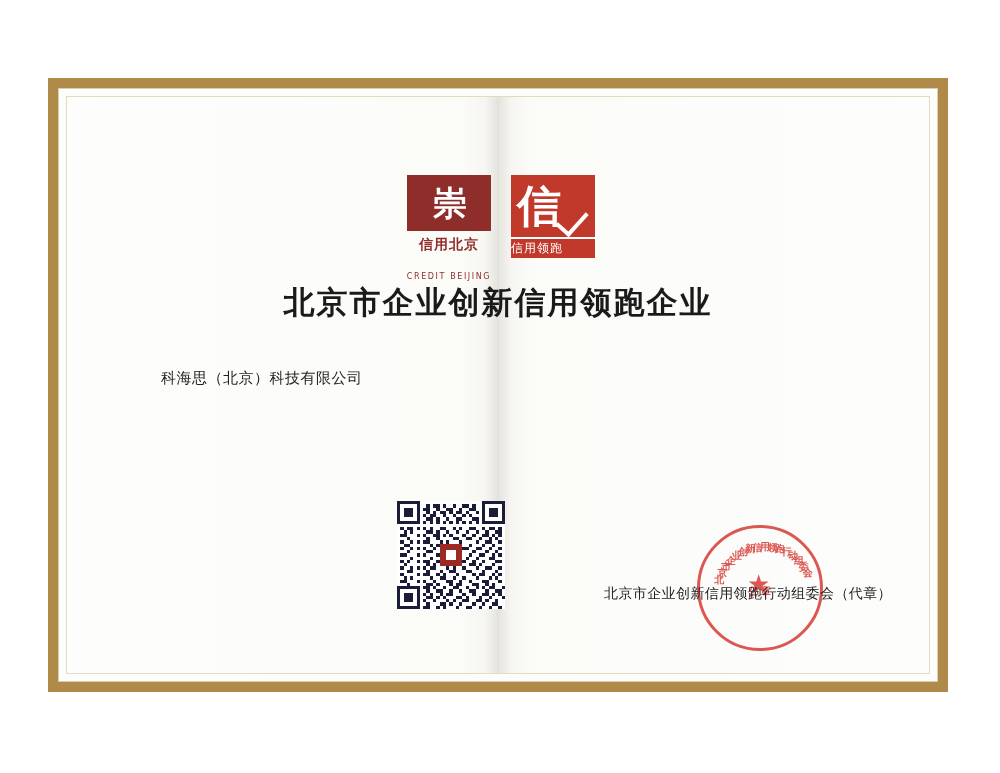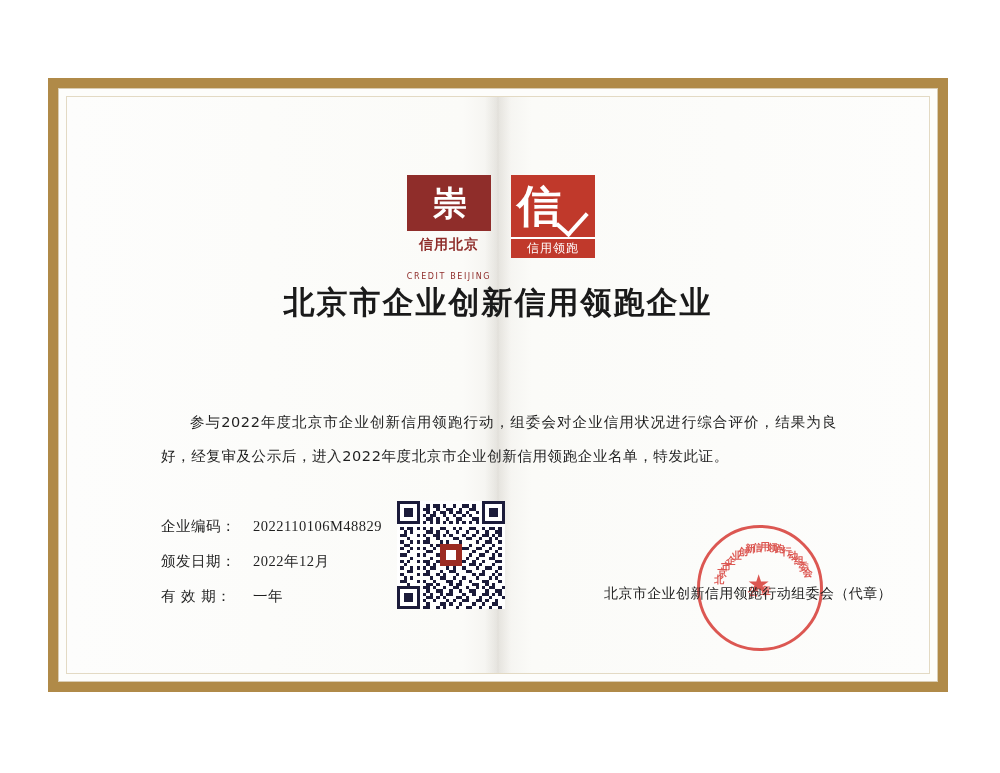--- a/index.html
+++ b/index.html
@@ -126,21 +126,20 @@
     border-bottom: 4px solid #ffffff;
     transform: rotate(-48deg);
   }
   .logo-leader .bar {
     height: 19px;
     background: #c0392b;
     color: #ffffff;
     font-family: "DejaVu Sans", sans-serif;
     font-size: 12px;
     line-height: 19px;
-    text-align: center;
     letter-spacing: 1px;
     border-top: 2px solid #ffffff;
   }
 
   
   .cert-title {
     position: absolute;
     left: 0;
     right: 0;
     top: 185px;
@@ -282,34 +281,23 @@
           <div class="top">
             <div class="glyph">信</div>
             <div class="check"></div>
           </div>
           <div class="bar">信用领跑</div>
         </div>
       </div>
 
       <div class="cert-title">北京市企业创新信用领跑企业</div>
 
-
-      <div class="body-text">参与2022年度北京市企业创新信用领跑行动，组委会对企业信用状况进行综合评价，结果为良好，经复审及公示后，进入2022年度北京市企业创新信用领跑企业名单，特发此证。</div>
-
-      <div class="meta">
-        <div class="row">
-          <span class="label">企业编码：</span><span class="value">2022110106M48829</span>
-        </div>
-        <div class="row">
-          <span class="label">颁发日期：</span><span class="value">2022年12月</span>
-        </div>
-        <div class="row">
-          <span class="label">有 效 期：</span><span class="value">一年</span>
-        </div>
-      </div>
+      <div class="recipient">科海思（北京）科技有限公司</div>
+
+
 
       <svg class="qr" viewBox="0 0 33 33" shape-rendering="crispEdges">
         <rect x="0" y="0" width="33" height="33" fill="#ffffff"></rect>
         <g fill="#1b1b3a">
 
           <path d="M0 0h7v1H0zM0 1h1v5H0zM6 1h1v5H6zM0 6h7v1H0zM2 2h3v3H2z"></path>
 
           <path d="M26 0h7v1h-7zM26 1h1v5h-1zM32 1h1v5h-1zM26 6h7v1h-7zM28 2h3v3h-3z"></path>
 
           <path d="M0 26h7v1H0zM0 27h1v5H0zM6 27h1v5H6zM0 32h7v1H0zM2 28h3v3H2z"></path>

